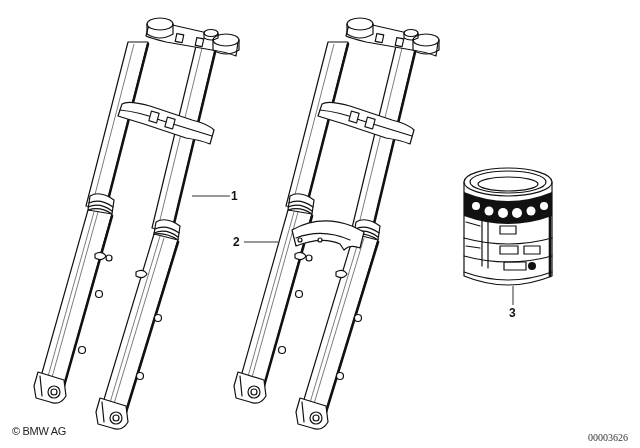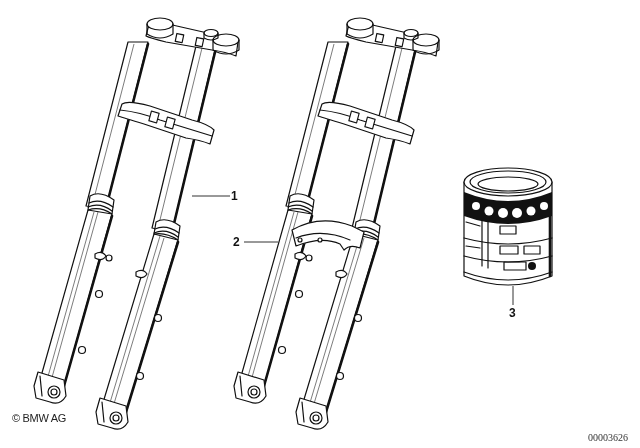--- a/index.html
+++ b/index.html
@@ -1,19 +1,19 @@
 <!DOCTYPE html>
 <html><head>
 <meta charset="utf-8">
 <style>
   html, body { margin: 0; padding: 0; background: #ffffff; }
   body { width: 640px; height: 448px; position: relative; overflow: hidden; font-family: "Liberation Sans", sans-serif; }
   .canvas { position: absolute; left: 0; top: 0; width: 640px; height: 448px; }
   .callout { position: absolute; font-family: "Liberation Sans", sans-serif; font-weight: bold; font-size: 12px; color: #111; line-height: 12px; }
-  .footer-left { position: absolute; left: 12px; top: 412px; font-size: 11px; color: #222; font-family: "Liberation Sans", sans-serif; letter-spacing: -0.3px; }
+  .footer-left { position: absolute; left: 12px; top: 425px; font-size: 11px; color: #222; font-family: "Liberation Sans", sans-serif; letter-spacing: -0.3px; }
   .footer-right { position: absolute; right: 12px; top: 432px; font-size: 10px; color: #333; font-family: Liberation Serif, serif; }
 </style>
 </head>
 <body>
 
 <svg class="canvas" viewBox="0 0 640 448" xmlns="http://www.w3.org/2000/svg">
   <defs>
 
     <style>
       .ln { fill: none; stroke: #111; stroke-width: 1.2; stroke-linejoin: round; stroke-linecap: round; }

